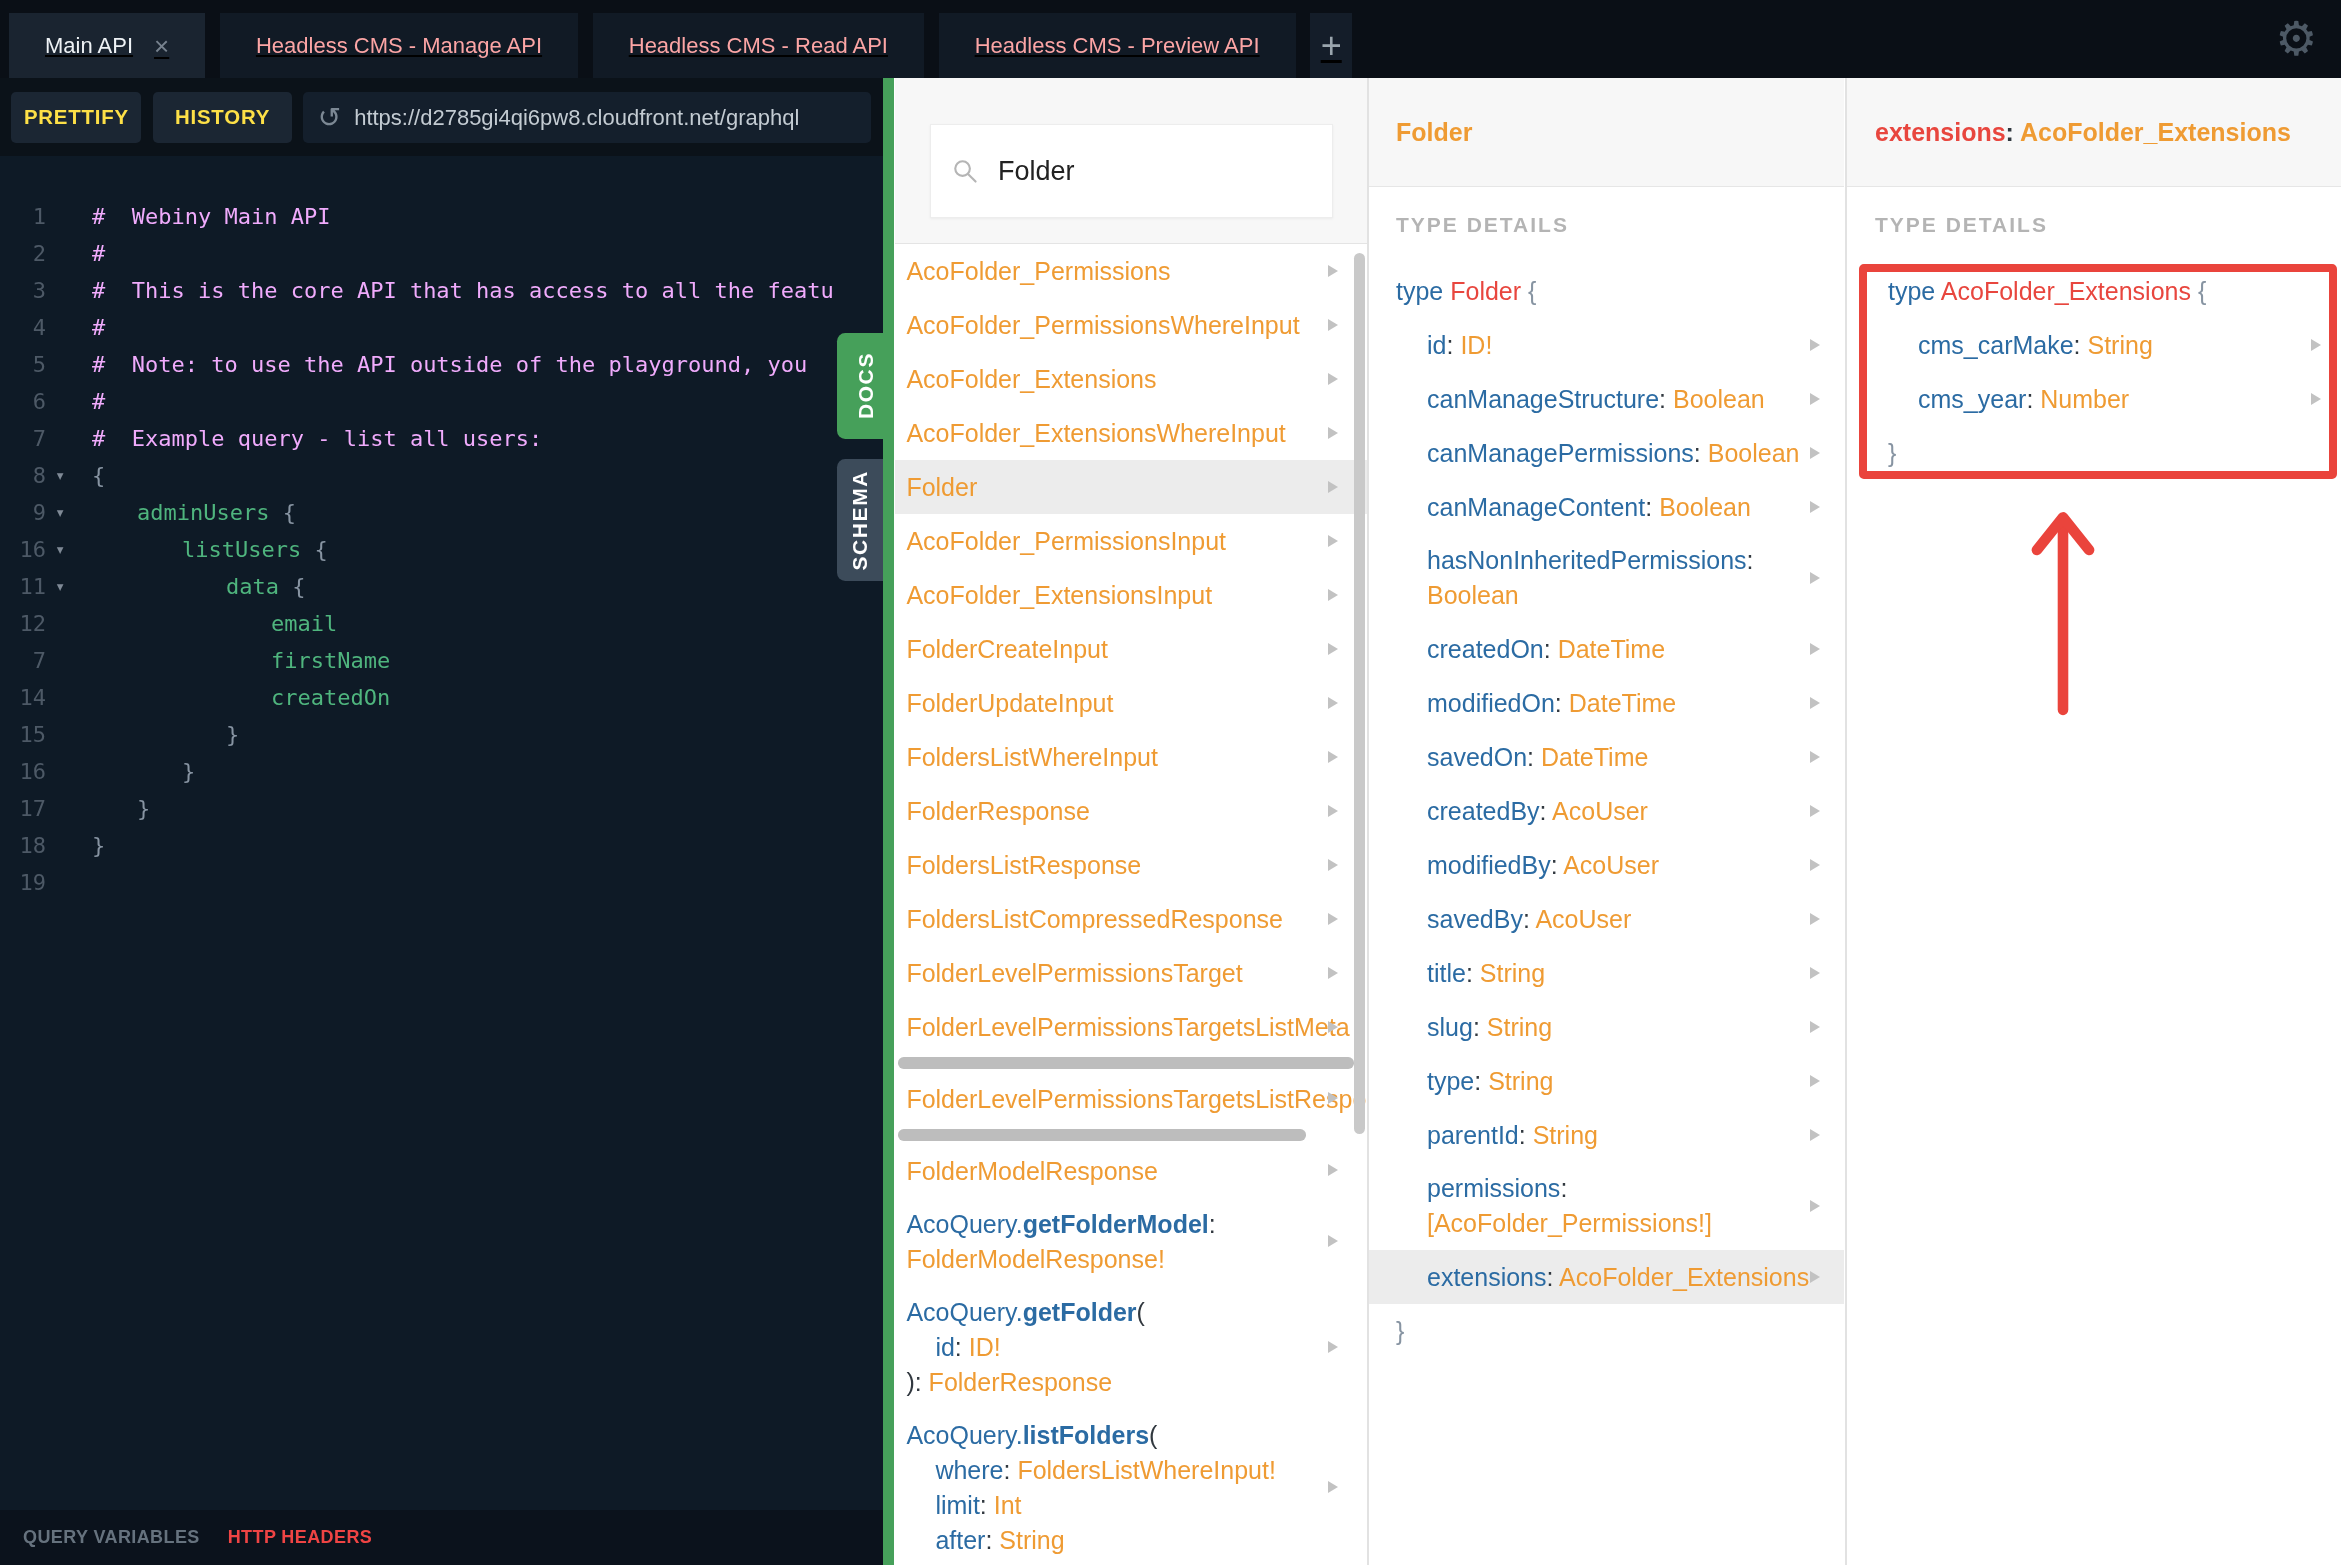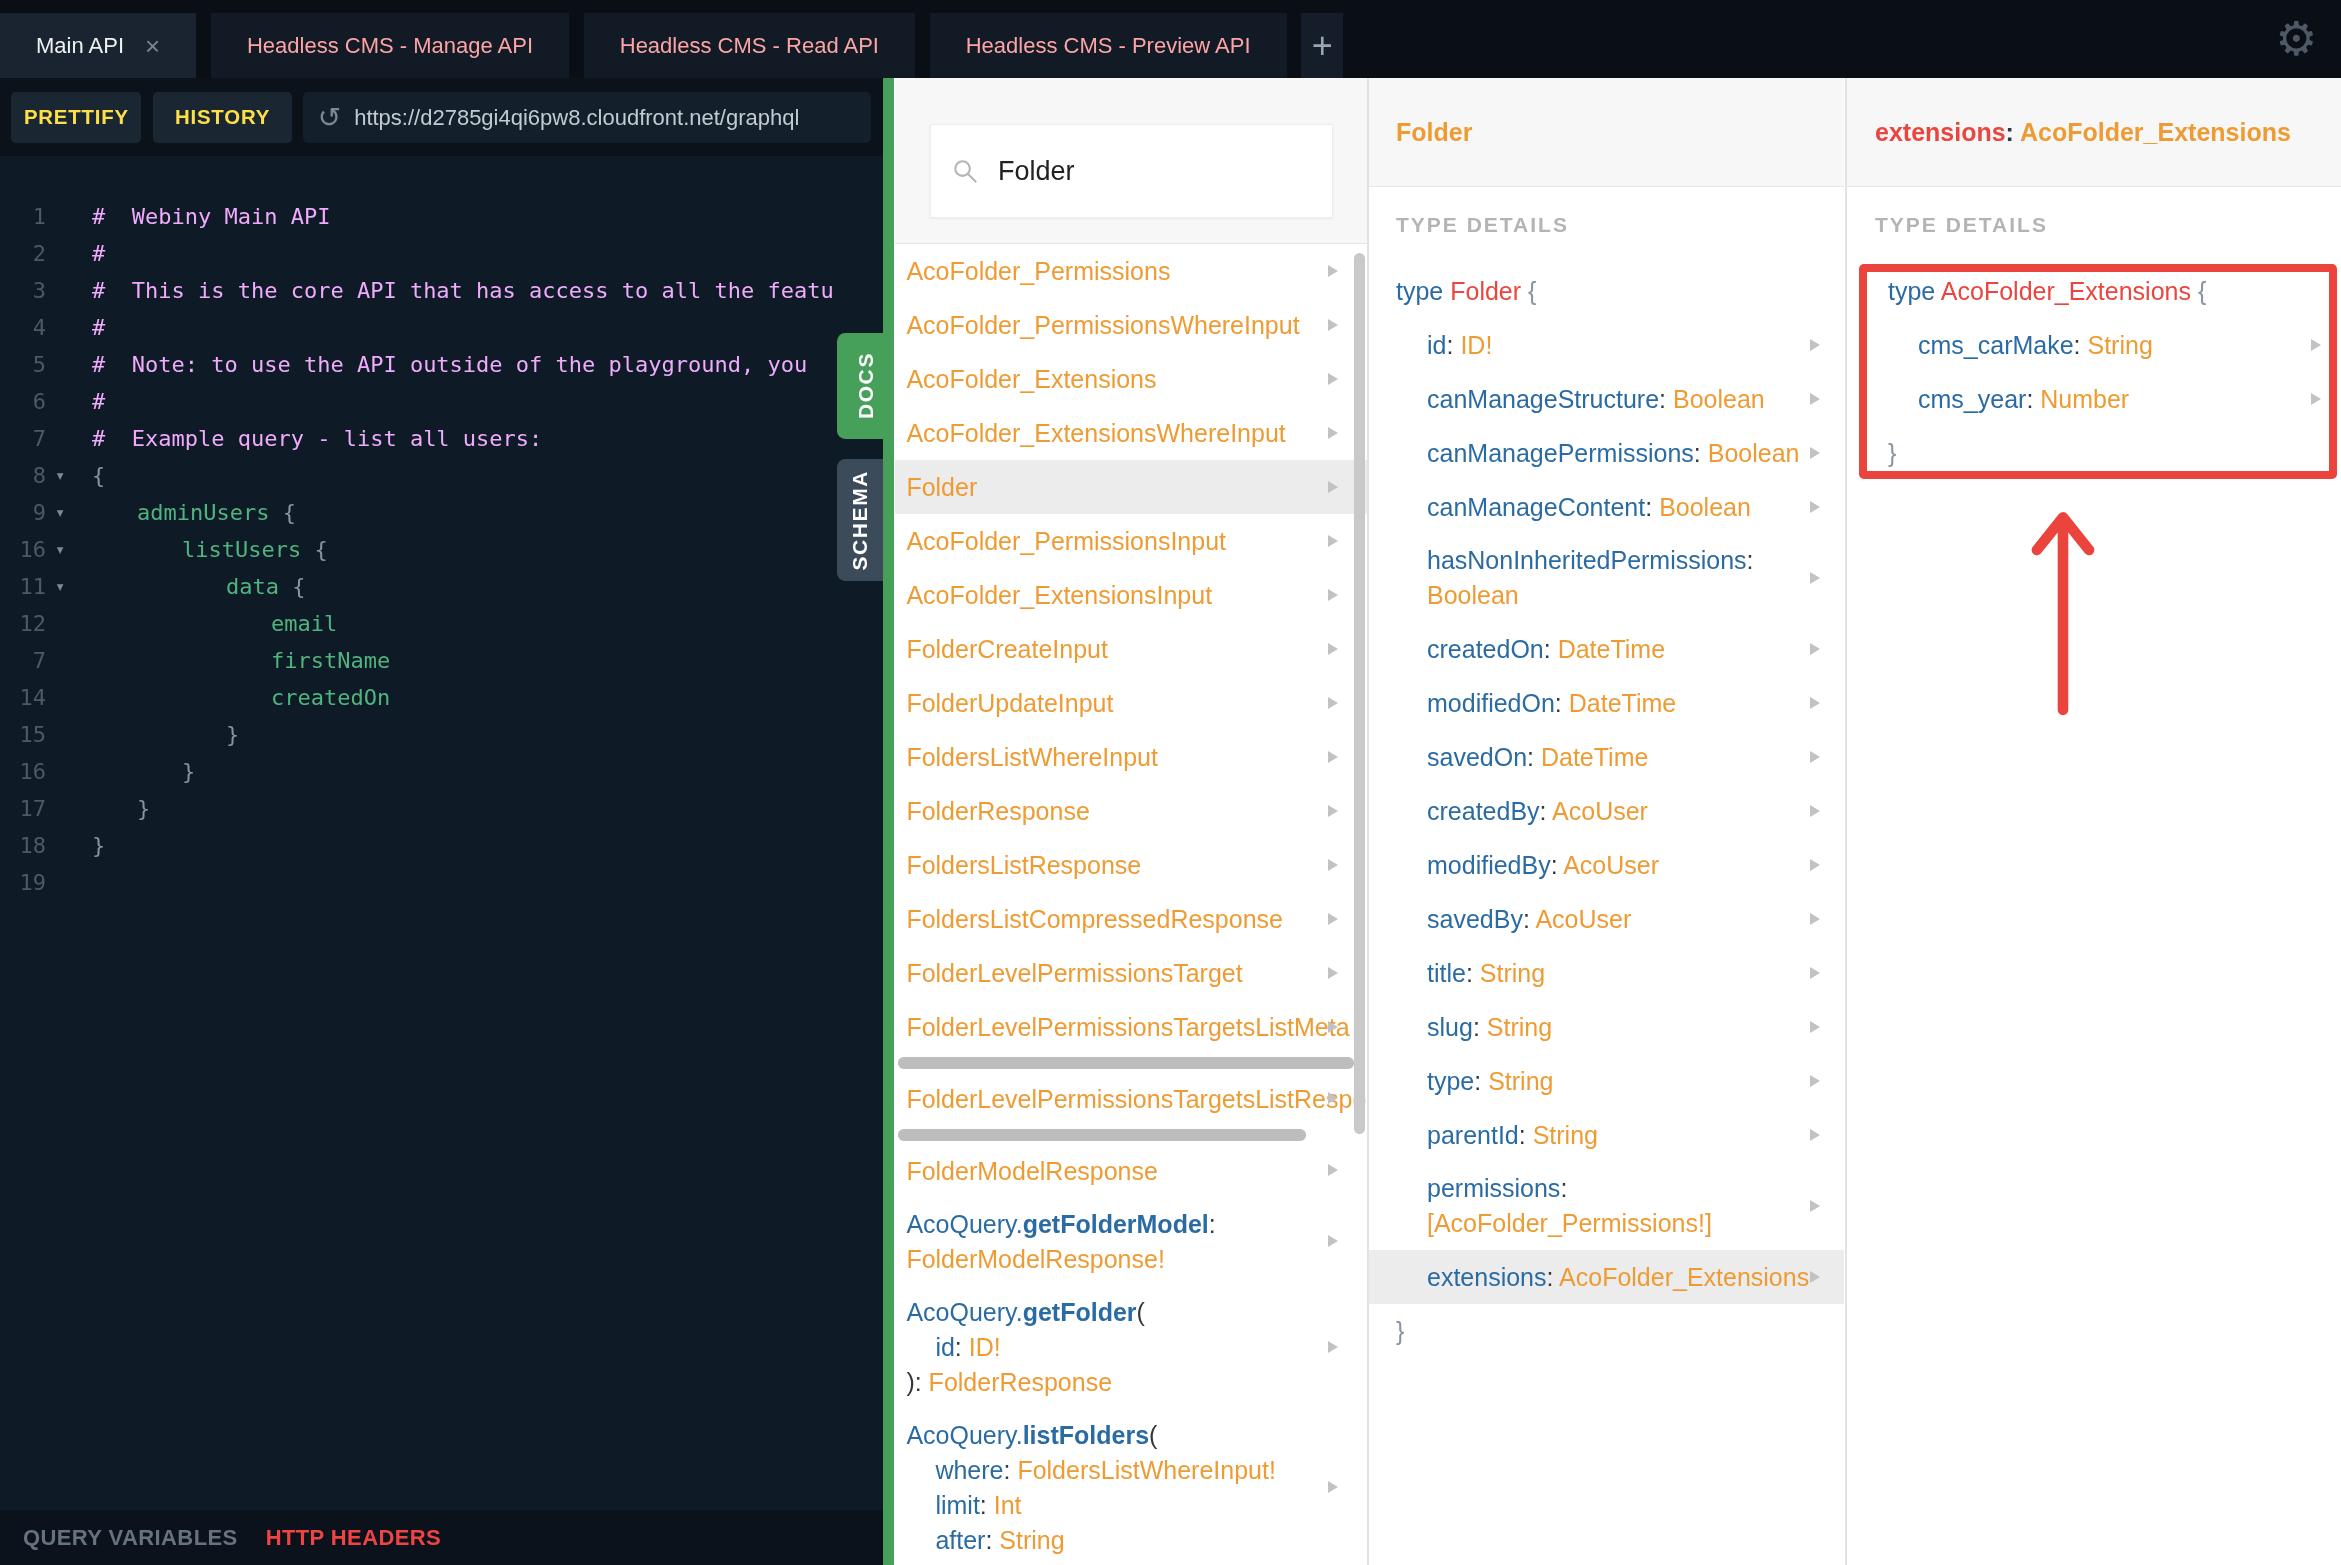--- a/index.html
+++ b/index.html
@@ -1,21 +1,21 @@
 <!DOCTYPE html>
 <html style="font-size:13px"><head>
 <meta charset="utf-8">
 <style>
   html,body{margin:0;padding:0;background:#ffffff;}
   body{width:2342px;height:1566px;position:relative;overflow:hidden;
        font-family:"Liberation Sans",sans-serif;-webkit-font-smoothing:antialiased;}
 
   
   .topbar{position:absolute;left:0;top:0;width:2342px;height:78px;background:#0a0f16;z-index:30;}
-  .tabs{position:absolute;left:0;top:13px;height:65px;display:flex;gap:14.7px;}
+  .tabs{position:absolute;left:9px;top:13px;height:65px;display:flex;gap:14.7px;text-decoration:underline;}
   .tab{height:65px;display:flex;align-items:center;padding:0 36px;background:#111a25;
        color:#fca5a5;font-size:22px;white-space:nowrap;cursor:pointer;}
   .tab.active{background:#1a2430;color:#eef2f5;}
   .tab .close{margin-left:21px;color:#77828e;font-size:26px;line-height:1;}
   .addtab{width:42px;height:65px;background:#141d29;color:#9aa5ad;font-size:36px;
           display:flex;align-items:center;justify-content:center;}
   .gear{position:absolute;right:24.5px;top:4.9px;font-size:47px;color:#4d5965;line-height:68px;}
 
   
   .left-pane{position:absolute;left:0;top:78px;width:883px;height:1487px;background:#0e1a26;}
@@ -32,21 +32,21 @@
           font-family:"DejaVu Sans Mono",monospace;font-size:22px;padding-top:42px;}
   .eline{display:flex;height:37px;line-height:37px;white-space:pre;}
   .eline .ln{width:46px;text-align:right;color:#4d5966;flex:none;}
   .eline .caret{width:28px;text-align:center;color:#7f8a96;font-size:17px;flex:none;}
   .eline .ecode{flex:1;overflow:hidden;}
   .sg-c{color:#f0abfc;} .sg-p{color:#8794a2;} .sg-g{color:#4fb57e;}
   .sg-o{color:#ef9b33;} .sg-b{color:#2b6ba3;} .sg-bb{color:#2b6ba3;font-weight:700;}
   .sg-d{color:#31383f;} .sg-r{color:#e8463e;} .sg-k{color:#2b6ba3;}
 
   .bottombar{position:absolute;left:0;bottom:0;width:100%;height:55px;background:#0b121c;
-             display:flex;align-items:center;font-size:22px;font-weight:700;letter-spacing:0.4px;}
+             display:flex;align-items:center;font-size:18px;font-weight:700;letter-spacing:0.4px;}
   .bottombar .qv{color:#66727e;margin-left:23px;}
   .bottombar .hh{color:#ef4444;margin-left:28px;text-align:center;}
 
   
   .gdivider{position:absolute;left:883px;top:78px;width:11.4px;height:1487px;background:#46a05a;z-index:20;}
   .sidetab{position:absolute;width:57px;display:flex;align-items:center;justify-content:center;
            color:#ffffff;font-weight:700;font-size:21px;letter-spacing:1.6px;z-index:21;
            border-radius:8.2px 0 0 8.2px;}
   .sidetab span{writing-mode:vertical-rl;transform:rotate(180deg);}
   .sidetab.docs{left:837px;top:333px;height:106px;background:#46a05a;}

